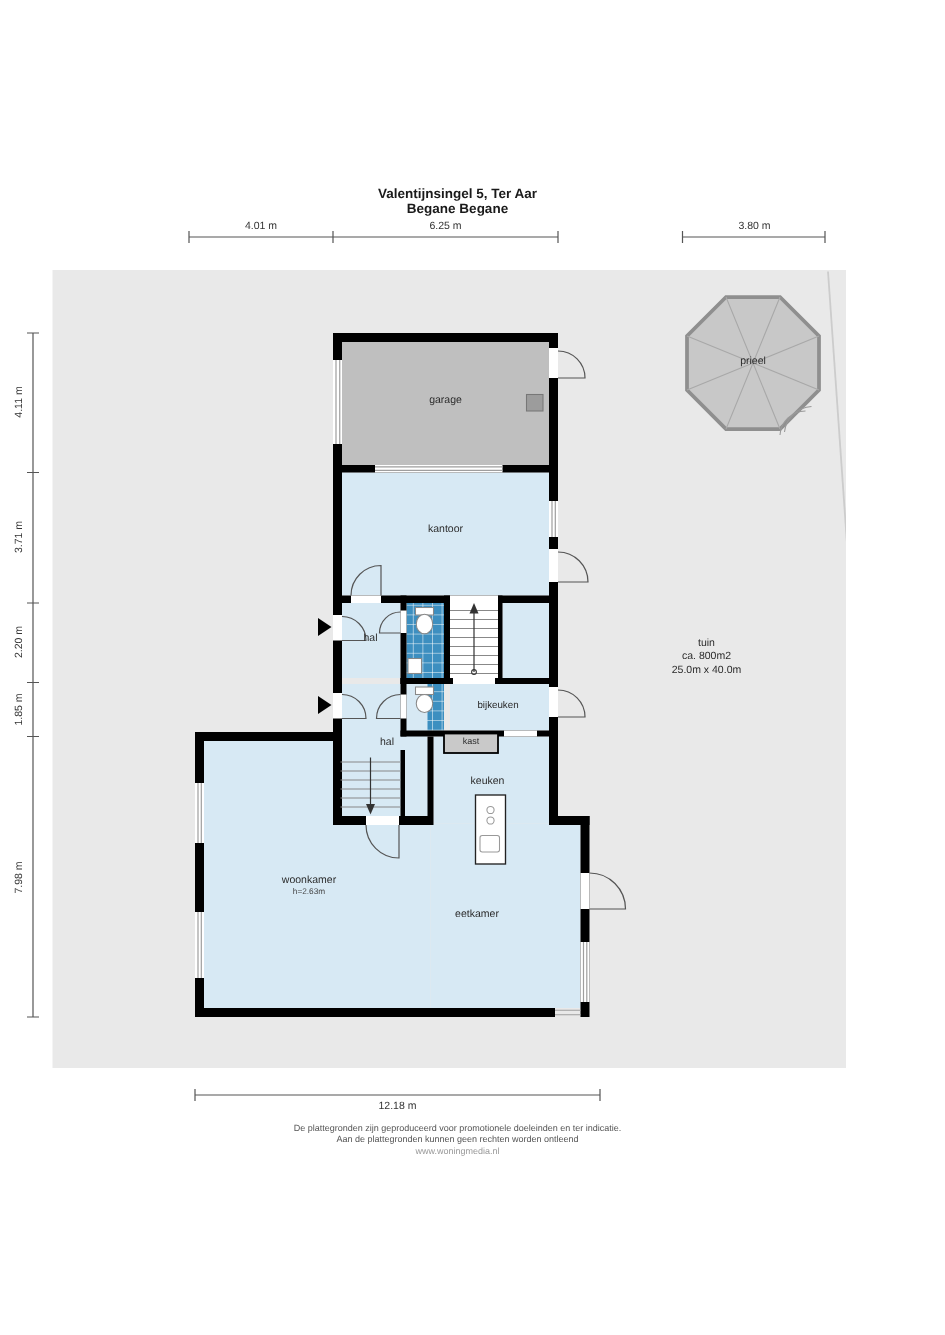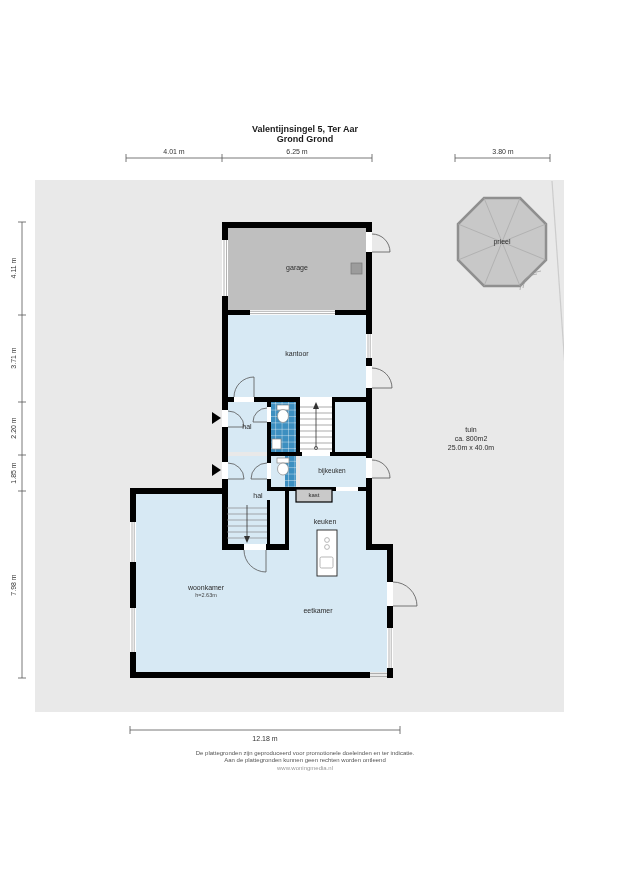--- a/index.html
+++ b/index.html
@@ -166,21 +166,21 @@
     </g>
 
     <g transform="rotate(-28 606 141)">
       <polygon points="594,141 606,137.5 618,141 606,144.5" fill="#d0d0d0" stroke="#777777" stroke-width="0.6"></polygon>
       <polygon points="606,124 610,141 602,141" fill="#111111"></polygon>
       <polygon points="606,158 610,141 602,141" fill="#ffffff" stroke="#111111" stroke-width="0.7"></polygon>
     </g>
   </svg>
 
   <div class="title-line" style="left:305px;top:129px">Valentijnsingel 5, Ter Aar</div>
-  <div class="title-line" style="left:305px;top:139px">Grond Grond</div>
+  <div class="title-line" style="left:305px;top:139px">Begane Begane</div>
 
   <div class="lbl dim" style="left:174px;top:151px">4.01 m</div>
   <div class="lbl dim" style="left:297px;top:151px">6.25 m</div>
   <div class="lbl dim" style="left:503px;top:151px">3.80 m</div>
 
   <div class="lbl-v dim" style="left:13px;top:268px">4.11 m</div>
   <div class="lbl-v dim" style="left:13px;top:358px">3.71 m</div>
   <div class="lbl-v dim" style="left:13px;top:428px">2.20 m</div>
   <div class="lbl-v dim" style="left:13px;top:473px">1.85 m</div>
   <div class="lbl-v dim" style="left:13px;top:585px">7.98 m</div>

